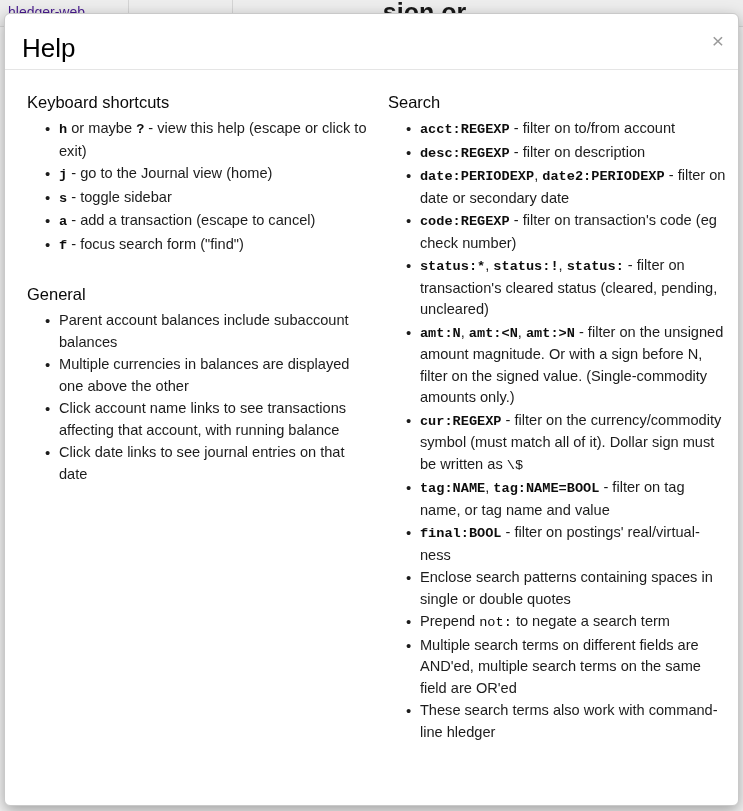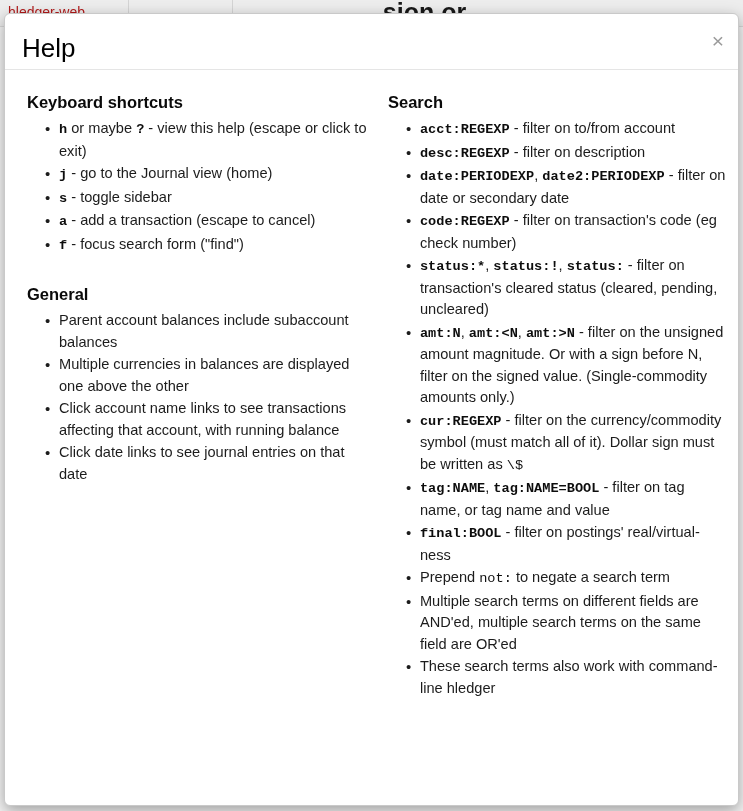--- a/index.html
+++ b/index.html
@@ -29,21 +29,21 @@
     width: 743px;
     height: 26px;
     background: #f7f7f7;
     border-bottom: 1px solid #e2e2e2;
   }
   .behind-brand {
     position: absolute;
     left: 8px;
     top: 4px;
     font-size: 14px;
-    color: #b91c1c;
+    color: #4c1d95;
   }
   .behind-sidebar-border {
     position: absolute;
     left: 128px;
     top: 0;
     width: 1px;
     height: 30px;
     background: #dddddd;
   }
   .behind-sidebar-border2 {
@@ -123,21 +123,21 @@
   .col-left {
     width: 368px;
     padding-right: 8px;
   }
   .col-right {
     width: 355px;
     padding-left: 0px;
   }
   h4.section {
     font-size: 16.5px;
-    font-weight: bold;
+    font-weight: normal;
     color: #0a0a0a;
     margin: 8px 0 6px 10px;
     line-height: 20px;
   }
   h4.section.tight {
     margin-top: 28px;
   }
   ul.list {
     margin: 0 0 0 0;
     padding-left: 42px;
@@ -214,19 +214,20 @@
         <ul class="list right-list">
           <li><code>acct:REGEXP</code><span> - filter on to/from account</span></li>
           <li><code>desc:REGEXP</code><span> - filter on description</span></li>
           <li><code>date:PERIODEXP</code><span>, </span><code>date2:PERIODEXP</code><span> - filter on date or secondary date</span></li>
           <li><code>code:REGEXP</code><span> - filter on transaction's code (eg check number)</span></li>
           <li><code>status:*</code><span>, </span><code>status:!</code><span>, </span><code>status:</code><span> - filter on transaction's cleared status (cleared, pending, uncleared)</span></li>
           <li><code>amt:N</code><span>, </span><code>amt:&lt;N</code><span>, </span><code>amt:&gt;N</code><span> - filter on the unsigned amount magnitude. Or with a sign before N, filter on the signed value. (Single-commodity amounts only.)</span></li>
           <li><code>cur:REGEXP</code><span> - filter on the currency/commodity symbol (must match all of it). Dollar sign must be written as </span><span class="mono-plain">\$</span></li>
           <li><code>tag:NAME</code><span>, </span><code>tag:NAME=BOOL</code><span> - filter on tag name, or tag name and value</span></li>
           <li><code>final:BOOL</code><span> - filter on postings' real/virtual-ness</span></li>
+          <li><span>Enclose search patterns containing spaces in single or double quotes</span></li>
           <li><span>Prepend </span><span class="mono-plain">not:</span><span> to negate a search term</span></li>
           <li><span>Multiple search terms on different fields are AND'ed, multiple search terms on the same field are OR'ed</span></li>
           <li><span>These search terms also work with command-line hledger</span></li>
         </ul>
       </div>
   </div>
 </div>
 
 </body></html>

